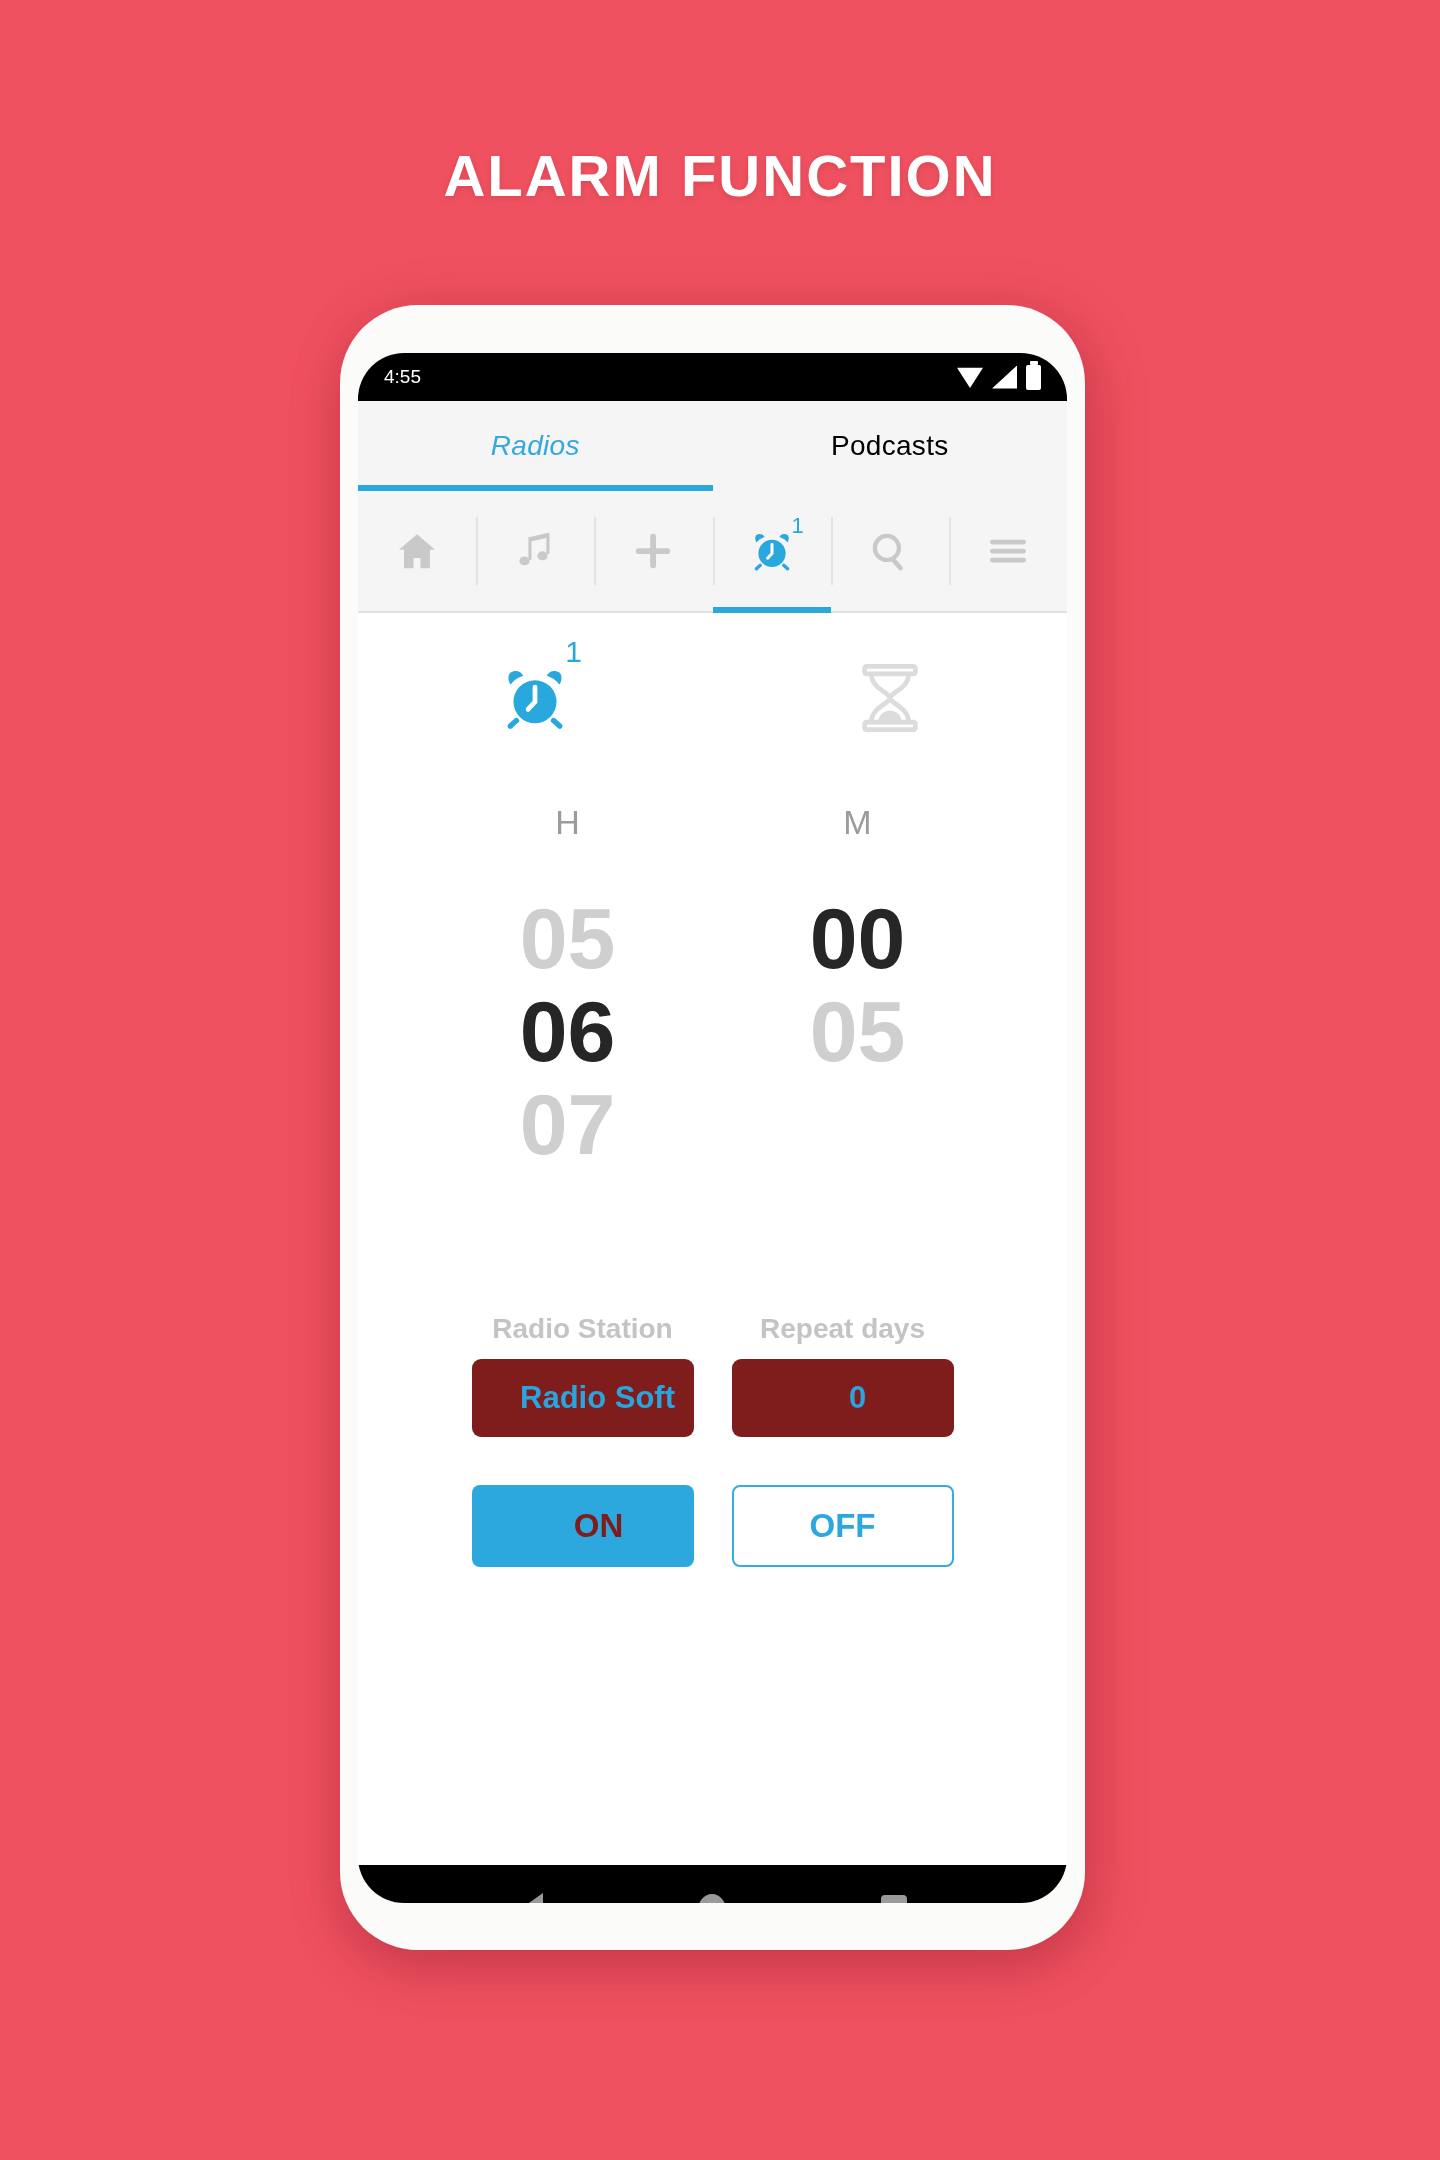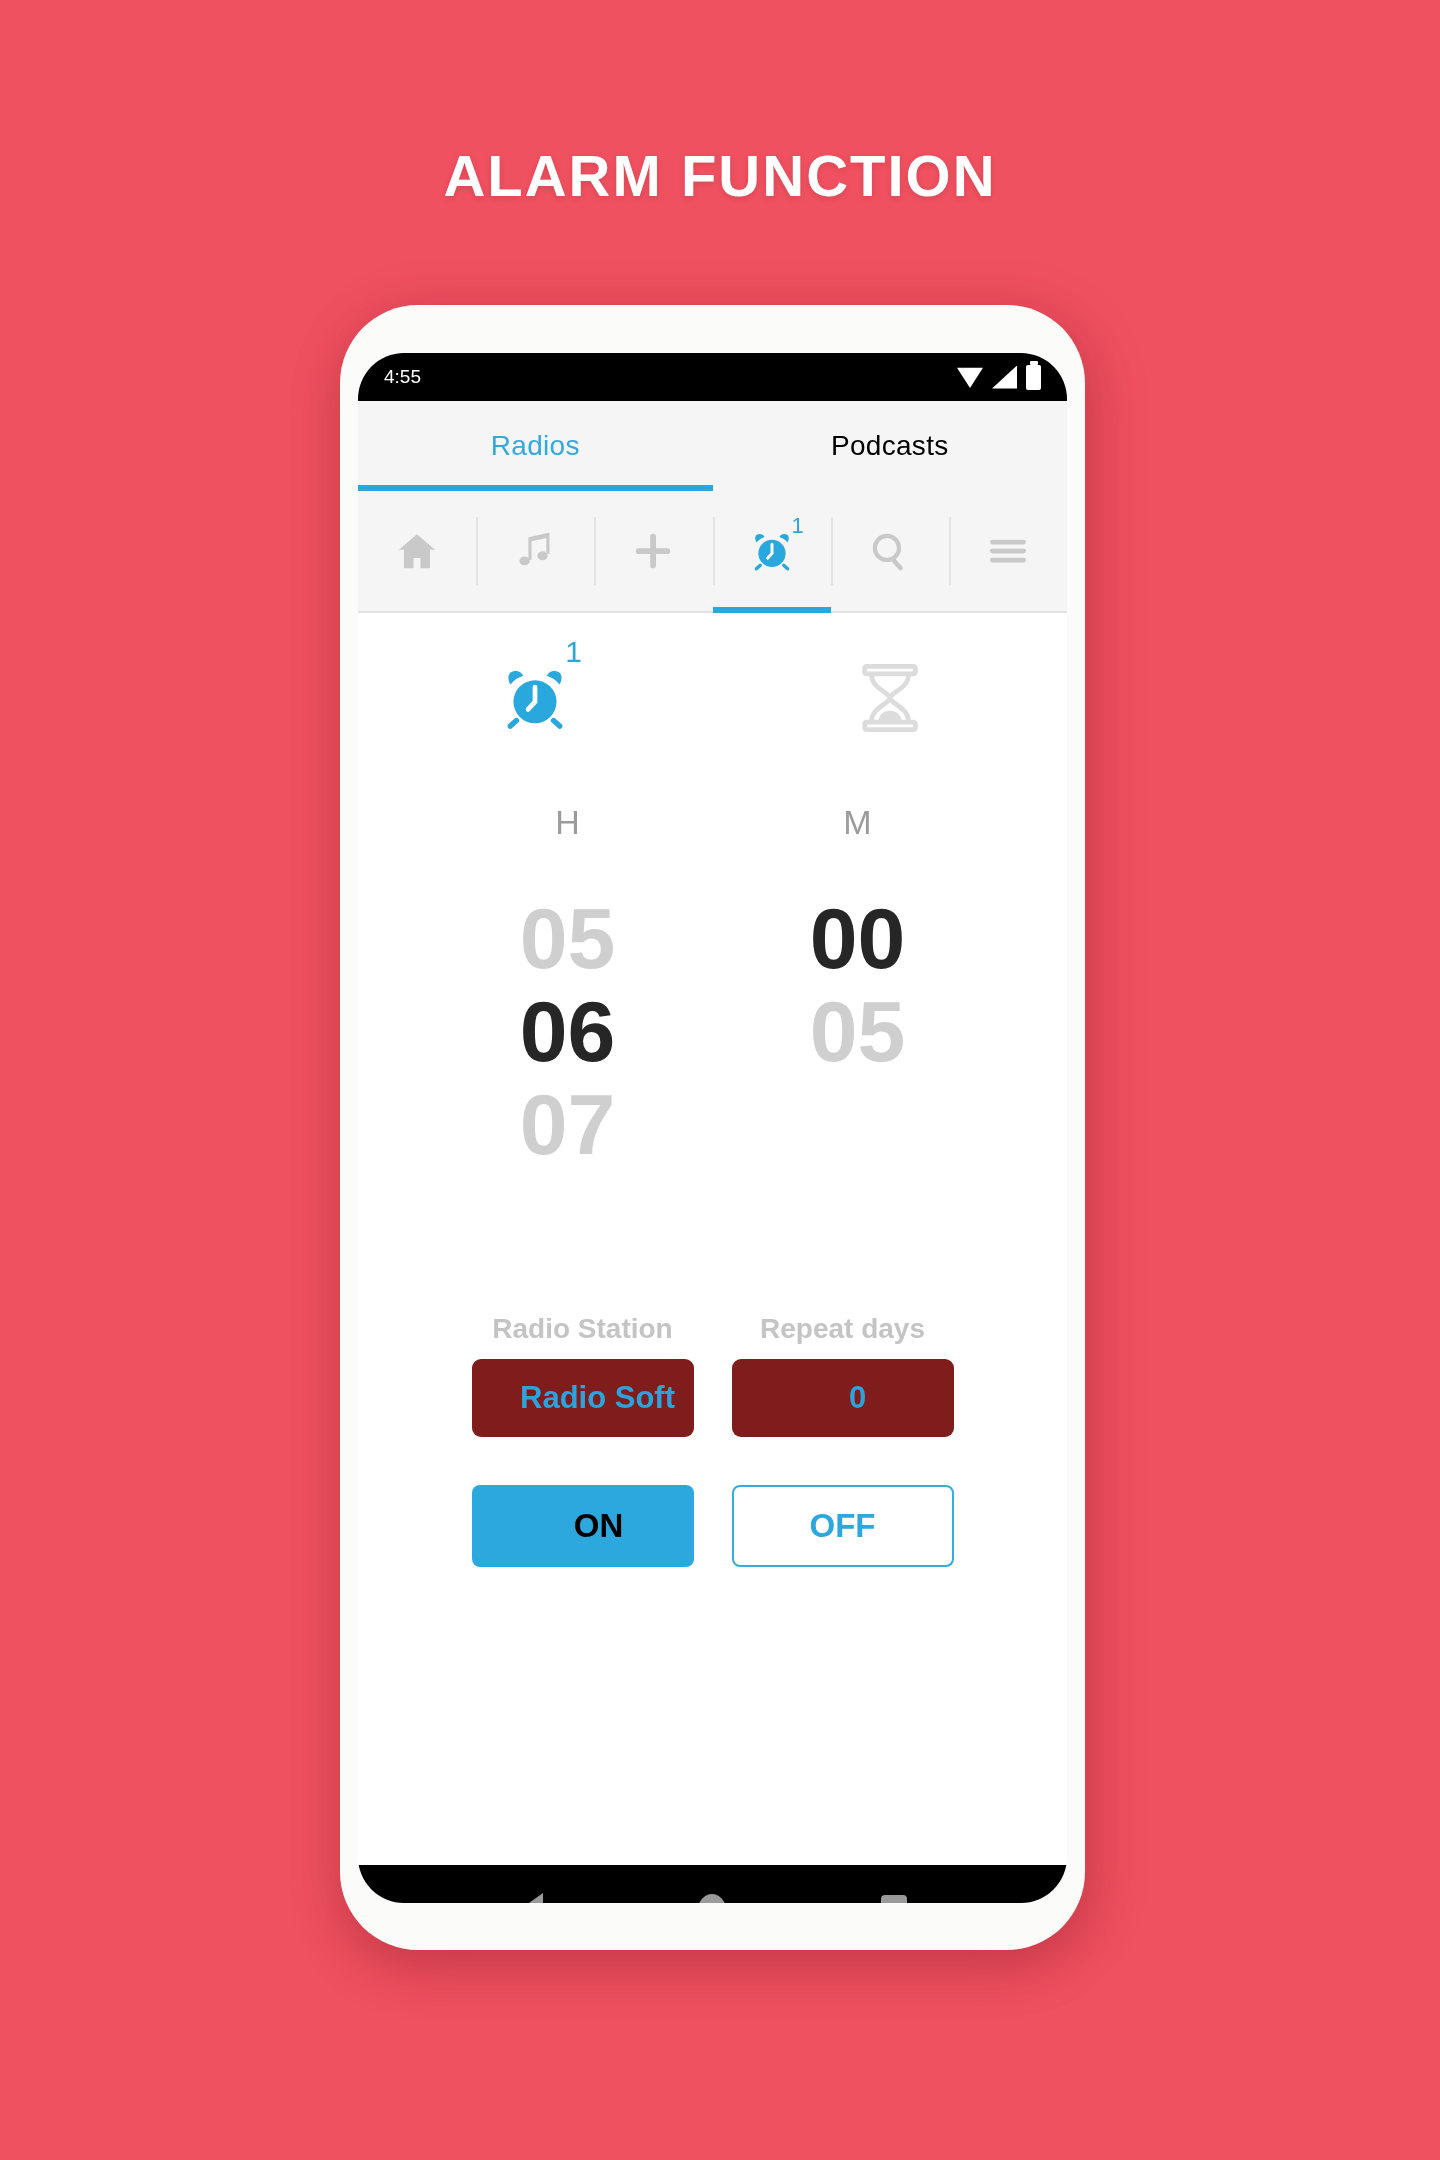--- a/index.html
+++ b/index.html
@@ -116,21 +116,21 @@
     position: relative;
   }
   .tab {
     flex: 1;
     display: flex;
     align-items: center;
     justify-content: center;
     font-size: 28px;
     letter-spacing: .3px;
   }
-  .tab.active { color: #35a8dc; }
+  .tab.active { color: #35a8dc; font-style: italic; }
   .tab.inactive { color: #000000; }
   .tab-underline {
     position: absolute;
     bottom: 0;
     left: 0;
     width: 50%;
     height: 6px;
     background: #29a8dd;
   }
 
@@ -274,21 +274,21 @@
     border-radius: 8px;
     display: flex;
     align-items: center;
     justify-content: center;
     font-size: 33px;
     font-weight: bold;
     box-sizing: border-box;
   }
   .btn.primary {
     background: #2ca8de;
-    color: #000000;
+    color: #7f1d1d;
     padding-left: 32px;
   }
   .btn.outline {
     background: #ffffff;
     color: #2ca8de;
     border: 2px solid #35abdf;
   }
 
   
   .navbar {

